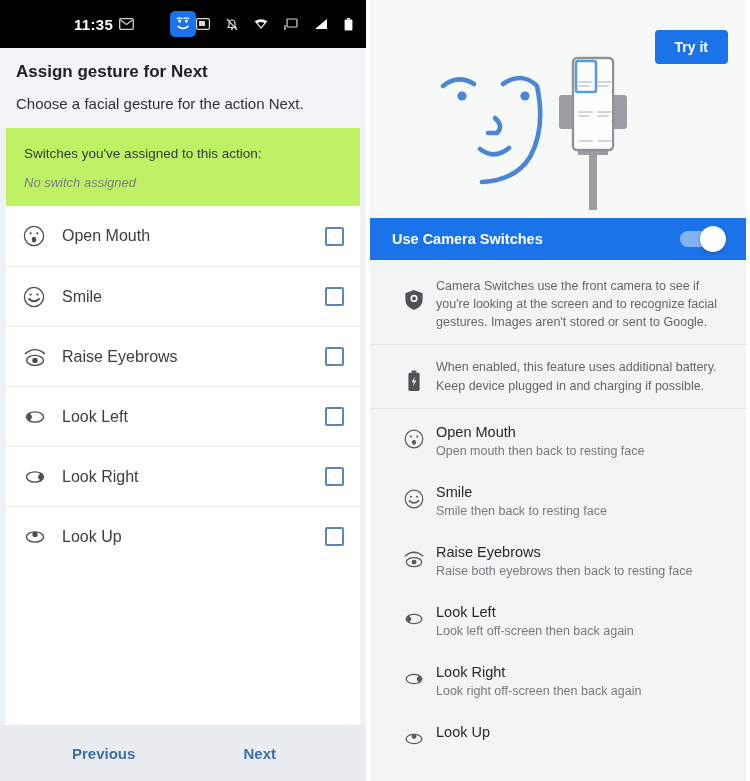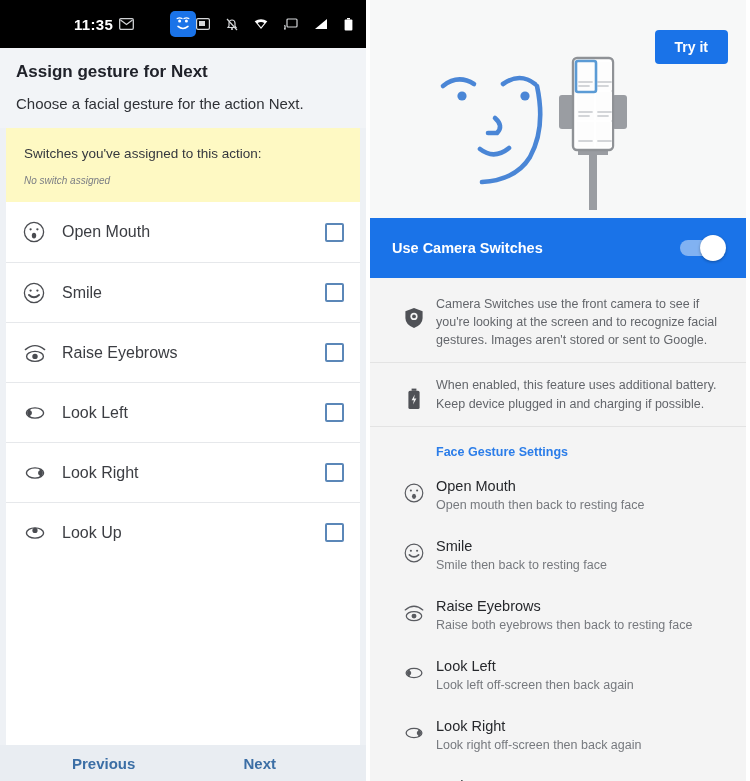--- a/index.html
+++ b/index.html
@@ -47,44 +47,44 @@
   }
   .sect-head {
     background: #f2f4f7;
     padding: 14px 16px 16px 16px;
     flex-shrink: 0;
   }
   .sect-title { font-size: 17px; font-weight: bold; color: #20222a; }
   .sect-sub { font-size: 15px; color: #2f3136; margin-top: 13px; }
 
   .assigned-card {
-    background: #fef9c3; margin: 0 6px;
+    background: #bef264; margin: 0 6px;
     padding: 18px 18px 16px 18px;
     flex-shrink: 0;
   }
   .assigned-label { font-size: 13.5px; color: #35383e; }
-  .assigned-value { font-size: 10px; color: #7a7d84; font-style: italic; margin-top: 14px; }
+  .assigned-value { font-size: 13px; color: #7a7d84; font-style: italic; margin-top: 14px; }
 
   .gesture-list { background: #ffffff; margin: 0 6px; flex: 1; }
   .grow { flex: 1; background: #ffffff; margin: 0 6px; }
   .g-row {
     display: flex; align-items: center;
     height: 60px; padding: 0 16px;
     border-top: 1px solid #e6e8eb;
   }
   .g-row:first-child { border-top: none; }
   .g-ico { width: 40px; flex-shrink: 0; display: flex; align-items: center; }
   .g-name { font-size: 16px; color: #3b3d42; flex: 1; }
   .g-check {
     width: 19px; height: 19px; border: 2px solid #5b87b8;
     border-radius: 2px; background: #ffffff; flex-shrink: 0;
   }
 
   .bottom-nav {
-    height: 36px; background: #e9edf2;
+    height: 56px; background: #e9edf2;
     display: flex; align-items: center;
     flex-shrink: 0;
   }
   .nav-btn {
     font-size: 15px; font-weight: bold; color: #3b6ea5;
   }
   .nav-prev { margin-left: 72px; }
   .nav-next { margin-left: auto; margin-right: 90px; }
 
   
@@ -101,21 +101,21 @@
   .try-btn {
     position: absolute; top: 30px; right: 18px;
     background: #1a73e8; color: #ffffff;
     font-size: 14px; font-weight: bold;
     padding: 9px 20px; border-radius: 4px;
     border: none;
   }
   .hero-art { position: absolute; left: 0; top: 0; }
 
   .toggle-bar {
-    background: #1a73e8; height: 60px;
+    background: #1a73e8; height: 42px;
     display: flex; align-items: center;
     padding: 0 22px; flex-shrink: 0;
   }
   .toggle-label { color: #ffffff; font-size: 14.5px; font-weight: bold; }
   .toggle-sw {
     margin-left: auto; width: 44px; height: 16px;
     border-radius: 8px; background: rgba(255,255,255,.45);
     position: relative;
   }
   .toggle-knob {
@@ -369,21 +369,20 @@
             <rect x="4.6" y="0.6" width="4.8" height="2.2" fill="#4f5156"></rect>
             <rect x="1.4" y="2.8" width="11.2" height="18.2" rx="1.6" fill="#4f5156"></rect>
             <path d="M7.8 6.4 L4.6 12.2 H6.9 L6 16.6 L9.4 10.6 H7 Z" fill="#f4f4f4"></path>
           </svg>
         </span>
         <span class="info-txt">When enabled, this feature uses additional battery. Keep device plugged in and charging if possible.</span>
       </div>
       <div class="sep"></div>
     </div>
 
-    <div class="fgs-title">Face Gesture Settings</div>
 
     <div class="r-list">
 
       <div class="r-row">
         <span class="r-ico">
           <svg width="22" height="22" viewBox="0 0 24 24">
             <circle cx="12" cy="12" r="9.6" fill="none" stroke="#595b60" stroke-width="1.3"></circle>
             <circle cx="8.6" cy="9.3" r="1.15" fill="#595b60"></circle>
             <circle cx="15.4" cy="9.3" r="1.15" fill="#595b60"></circle>
             <ellipse cx="12" cy="15.6" rx="2.2" ry="2.9" fill="#595b60"></ellipse>

